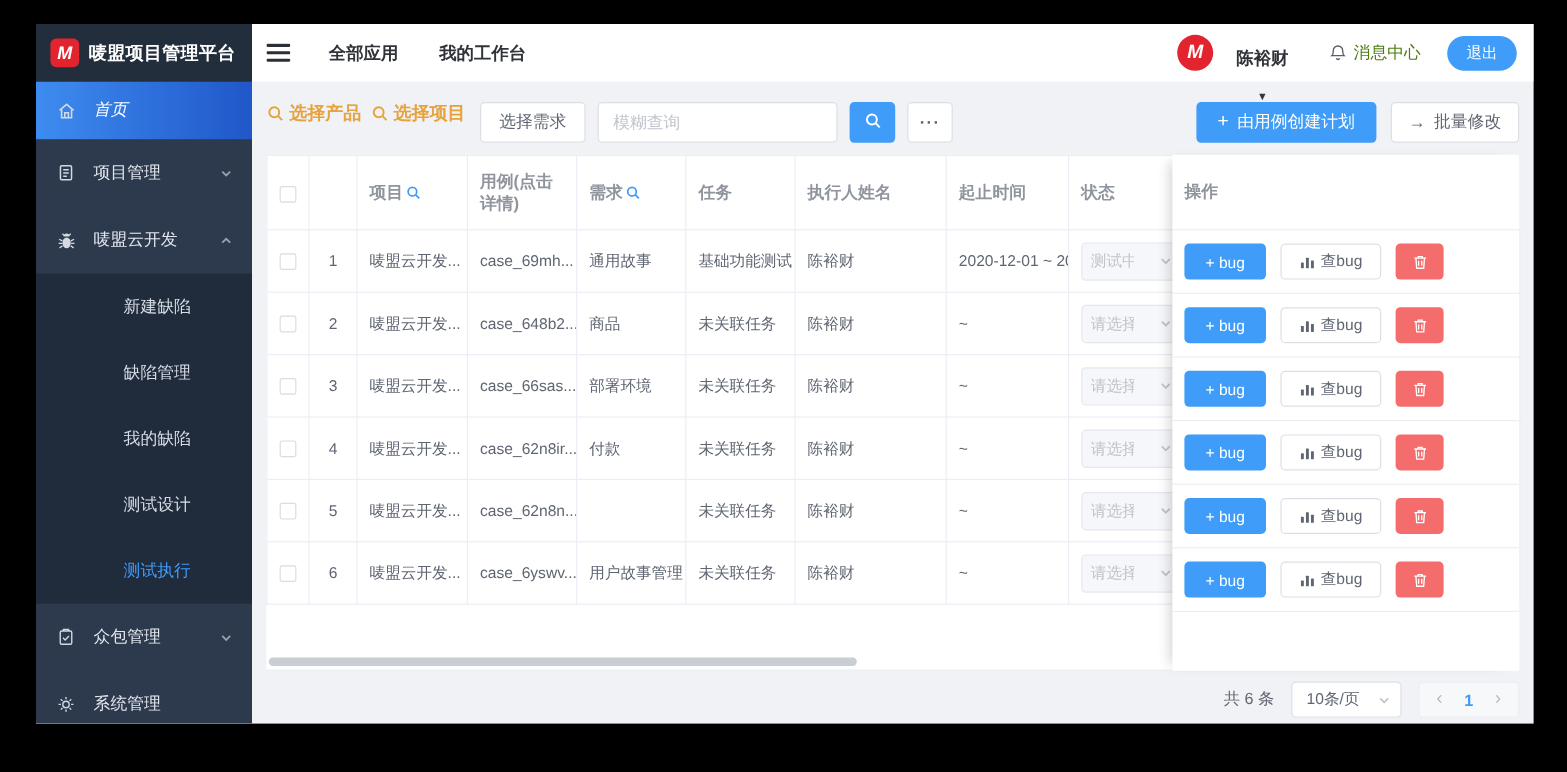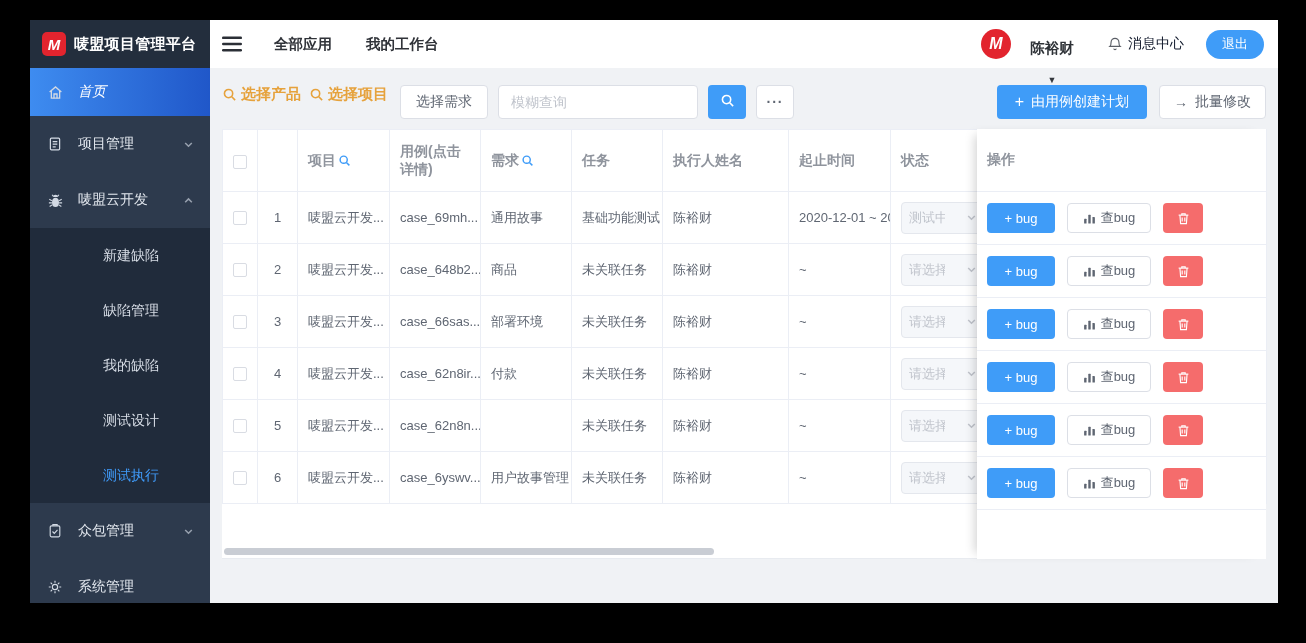--- a/index.html
+++ b/index.html
@@ -27,21 +27,21 @@
   .navbar{height:48px;flex:0 0 48px;background:#fff;display:flex;align-items:center;padding:0 14px 0 12px;}
   .burger{display:flex;margin-right:32px;cursor:pointer;color:#2b2f36;}
   .nav-links{display:flex;gap:34px;}
   .nav-links a{color:#303339;font-size:14.5px;font-weight:700;text-decoration:none;cursor:pointer;}
   .nav-right{margin-left:auto;display:flex;align-items:center;}
   .avatar{width:30px;height:30px;border-radius:50%;background:#e2242e;color:#fff;font-style:italic;font-weight:700;
        font-size:16px;display:flex;align-items:center;justify-content:center;}
   .greet{display:flex;align-items:center;margin-left:12px;font-size:14.5px;color:#2e3237;cursor:pointer;gap:17px;flex-direction:column;}
   .greet b{font-weight:700;}
   .caret{font-size:9px;color:#33373d;}
-  .msg{display:flex;align-items:center;gap:5px;margin-left:26px;color:#0f172a;font-size:14px;cursor:pointer;}
+  .msg{display:flex;align-items:center;gap:5px;margin-left:26px;color:#4d7c0f;font-size:14px;cursor:pointer;}
   .msg .ico{display:flex;color:#5a5e66;}
   .logout{margin-left:22px;background:#3f9cf8;color:#fff;border:none;border-radius:15px;height:29px;padding:0 16px;
        font-size:13px;cursor:pointer;}
   .content{flex:1;padding:0 12px;display:flex;flex-direction:column;min-width:0;}
   
   .filter-row{margin-top:17px;height:34px;display:flex;align-items:flex-start;flex:0 0 auto;}
   .flink{display:inline-flex;align-items:center;gap:4px;color:#e6a23c;font-size:15px;font-weight:700;cursor:pointer;white-space:nowrap;}
   .flink + .flink{margin-left:8px;}
   .flink .ico{display:flex;}
   .btn{border:1px solid #dcdfe6;background:#fff;border-radius:4px;height:34px;font-size:14px;color:#5f6672;
@@ -591,16 +591,32 @@
                       <path d="M4.2 4.4l.7 9h6.2l.7-9"></path>
                       <path d="M6.6 6.8v4.4M9.4 6.8v4.4"></path>
                     </svg>
                   </span>
                 </button>
               </div>
             </div>
         </div>
       </div>
 
+      <div class="pager-row">
+        <span class="total">共 6 条</span>
+        <div class="psize">
+          <span>10条/页</span>
+          <span class="chev">
+              <svg width="11" height="11" viewBox="0 0 10 10" fill="none" stroke="currentColor" stroke-width="1.4">
+                <path d="M2 3.6l3 3 3-3"></path>
+              </svg>
+            </span>
+        </div>
+        <div class="pagerbox">
+          <span class="arrow">‹</span>
+          <span class="pnum">1</span>
+          <span class="arrow">›</span>
+        </div>
+      </div>
 
     </div>
   </div>
 </div>
 
 </body></html>

